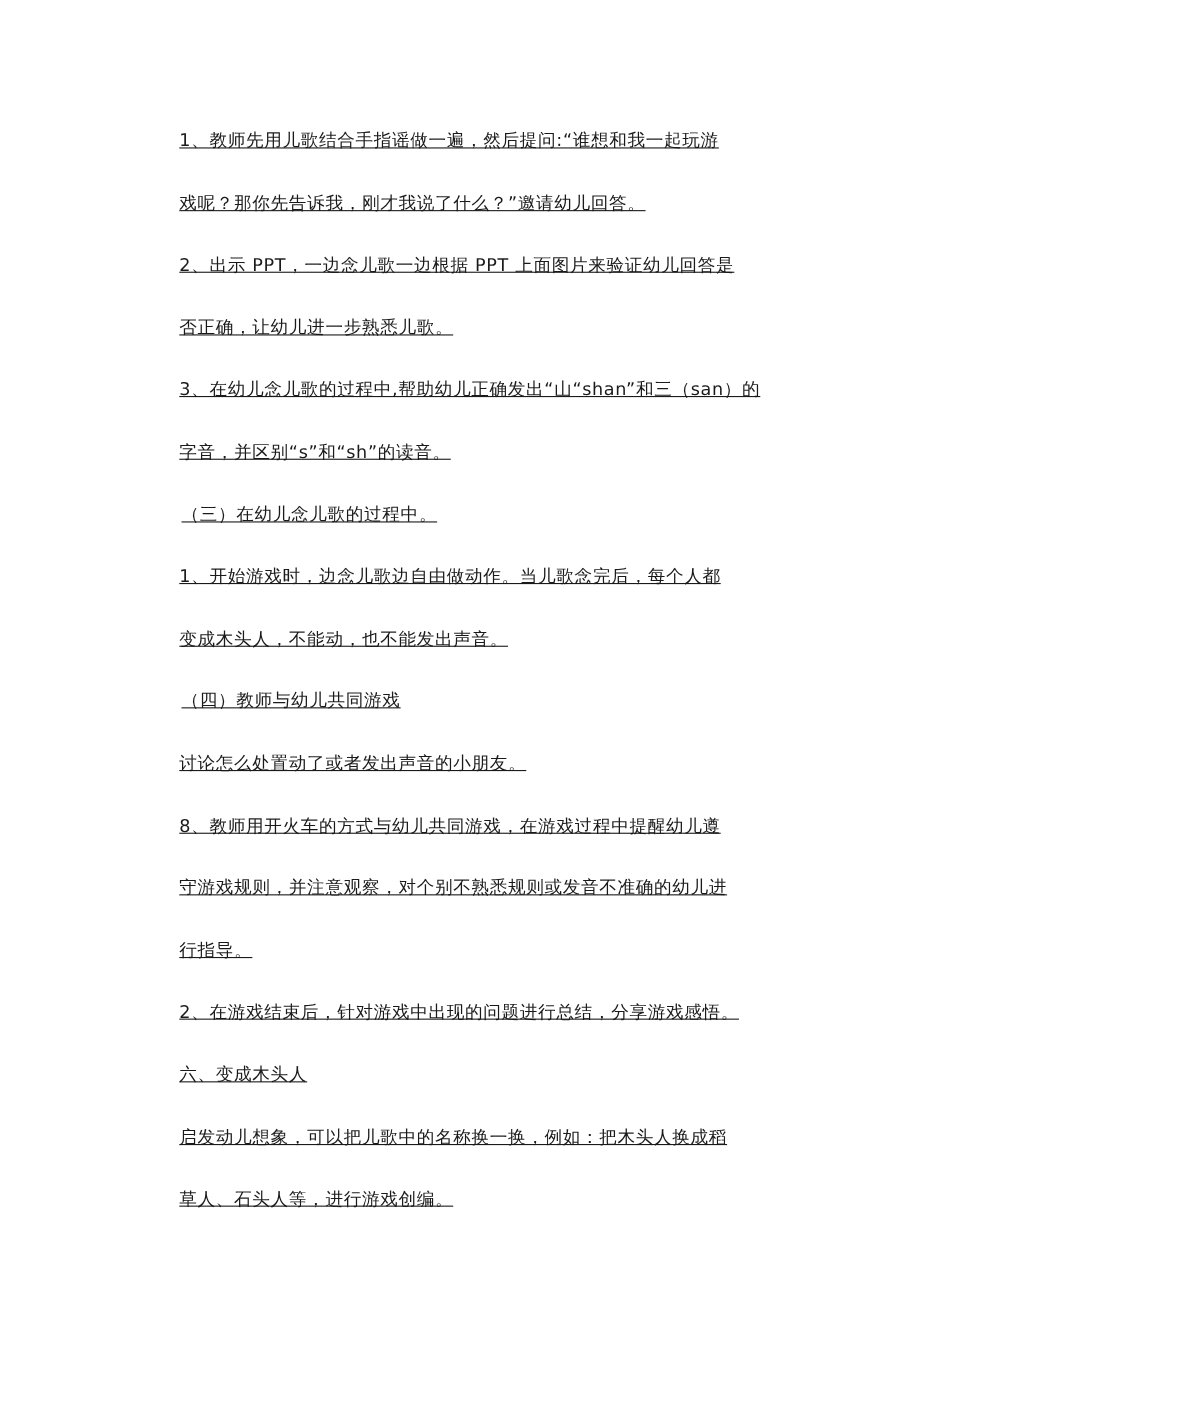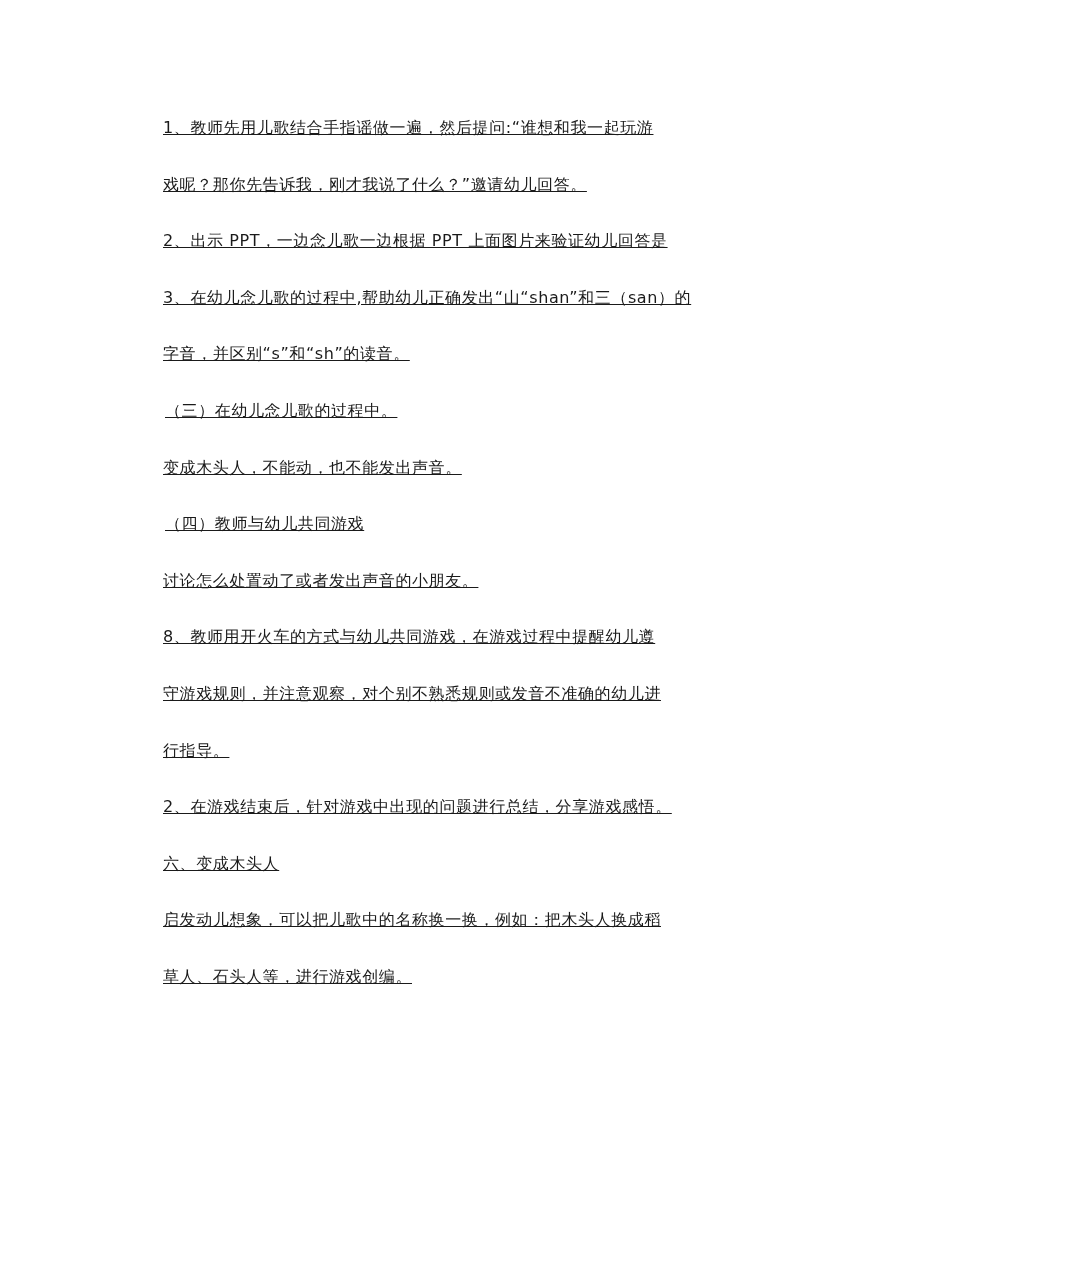--- a/index.html
+++ b/index.html
@@ -33,23 +33,25 @@
       padding-left: 2px;
     }
   </style>
 </head>
 <body>
 
 <div class="page">
   <div class="line">1、教师先用儿歌结合手指谣做一遍，然后提问:“谁想和我一起玩游</div>
   <div class="line">戏呢？那你先告诉我，刚才我说了什么？”邀请幼儿回答。</div>
   <div class="line">2、出示 PPT，一边念儿歌一边根据 PPT 上面图片来验证幼儿回答是</div>
+  <div class="line">否正确，让幼儿进一步熟悉儿歌。</div>
   <div class="line">3、在幼儿念儿歌的过程中,帮助幼儿正确发出“山“shan”和三（san）的</div>
   <div class="line">字音，并区别“s”和“sh”的读音。</div>
   <div class="line indent-heading">（三）在幼儿念儿歌的过程中。</div>
+  <div class="line">1、开始游戏时，边念儿歌边自由做动作。当儿歌念完后，每个人都</div>
   <div class="line">变成木头人，不能动，也不能发出声音。</div>
   <div class="line indent-heading">（四）教师与幼儿共同游戏</div>
   <div class="line">讨论怎么处置动了或者发出声音的小朋友。</div>
   <div class="line">8、教师用开火车的方式与幼儿共同游戏，在游戏过程中提醒幼儿遵</div>
   <div class="line">守游戏规则，并注意观察，对个别不熟悉规则或发音不准确的幼儿进</div>
   <div class="line">行指导。</div>
   <div class="line">2、在游戏结束后，针对游戏中出现的问题进行总结，分享游戏感悟。</div>
   <div class="line">六、变成木头人</div>
   <div class="line">启发动儿想象，可以把儿歌中的名称换一换，例如：把木头人换成稻</div>
   <div class="line">草人、石头人等，进行游戏创编。</div>

